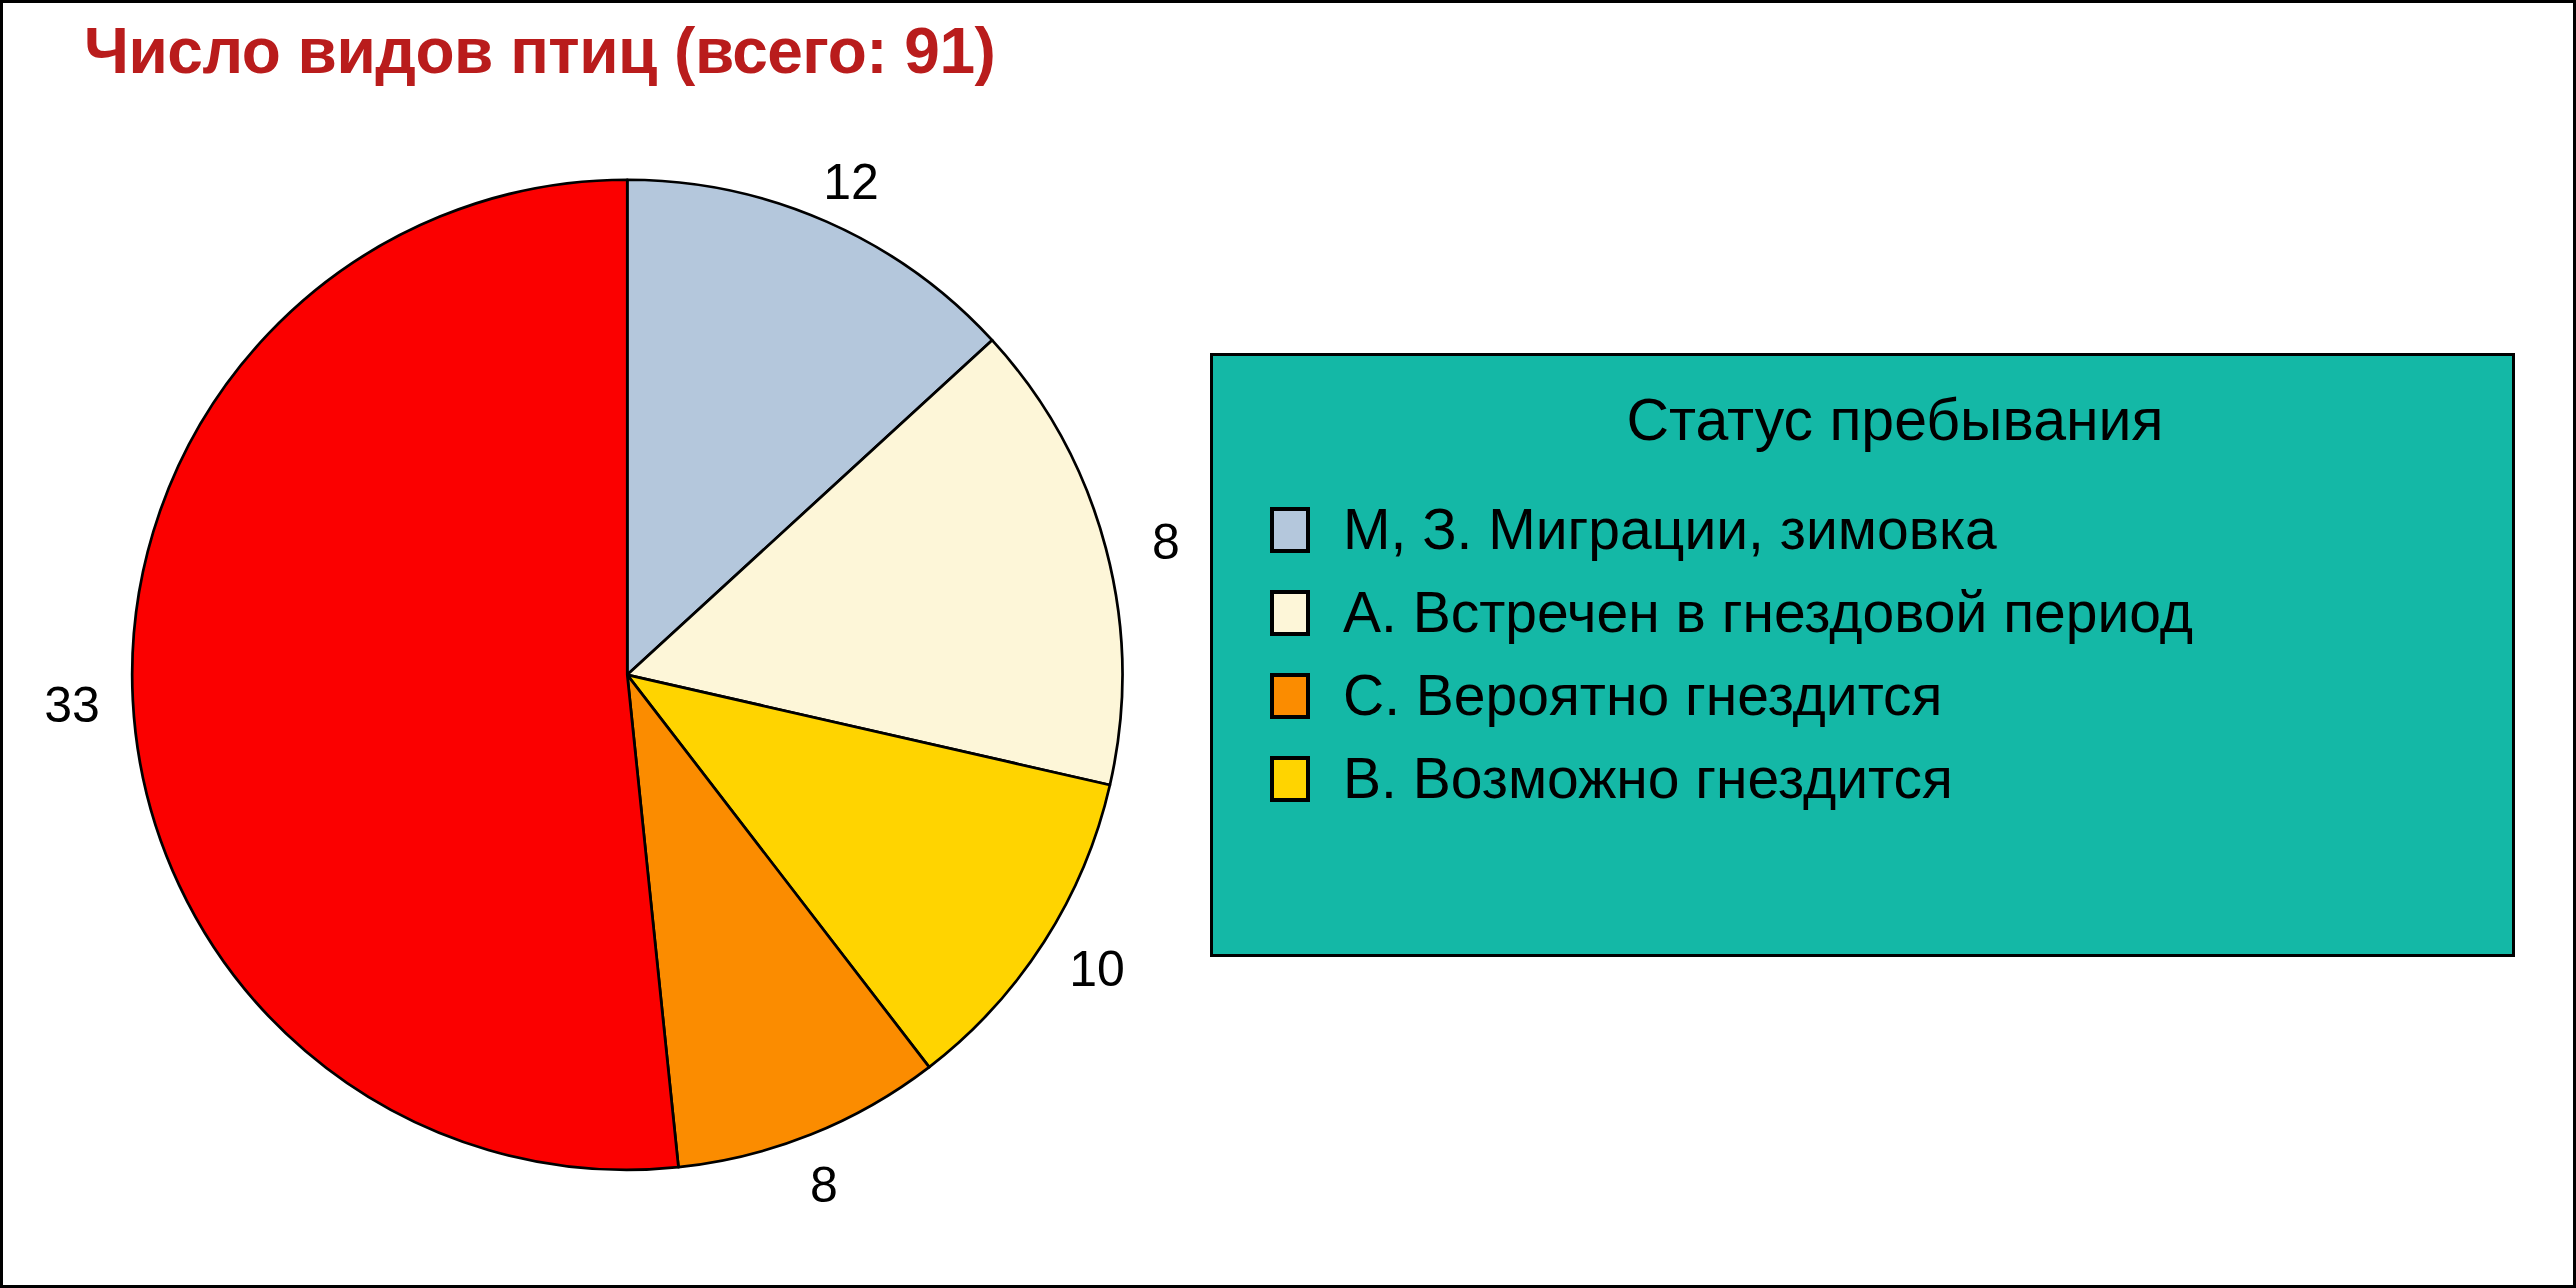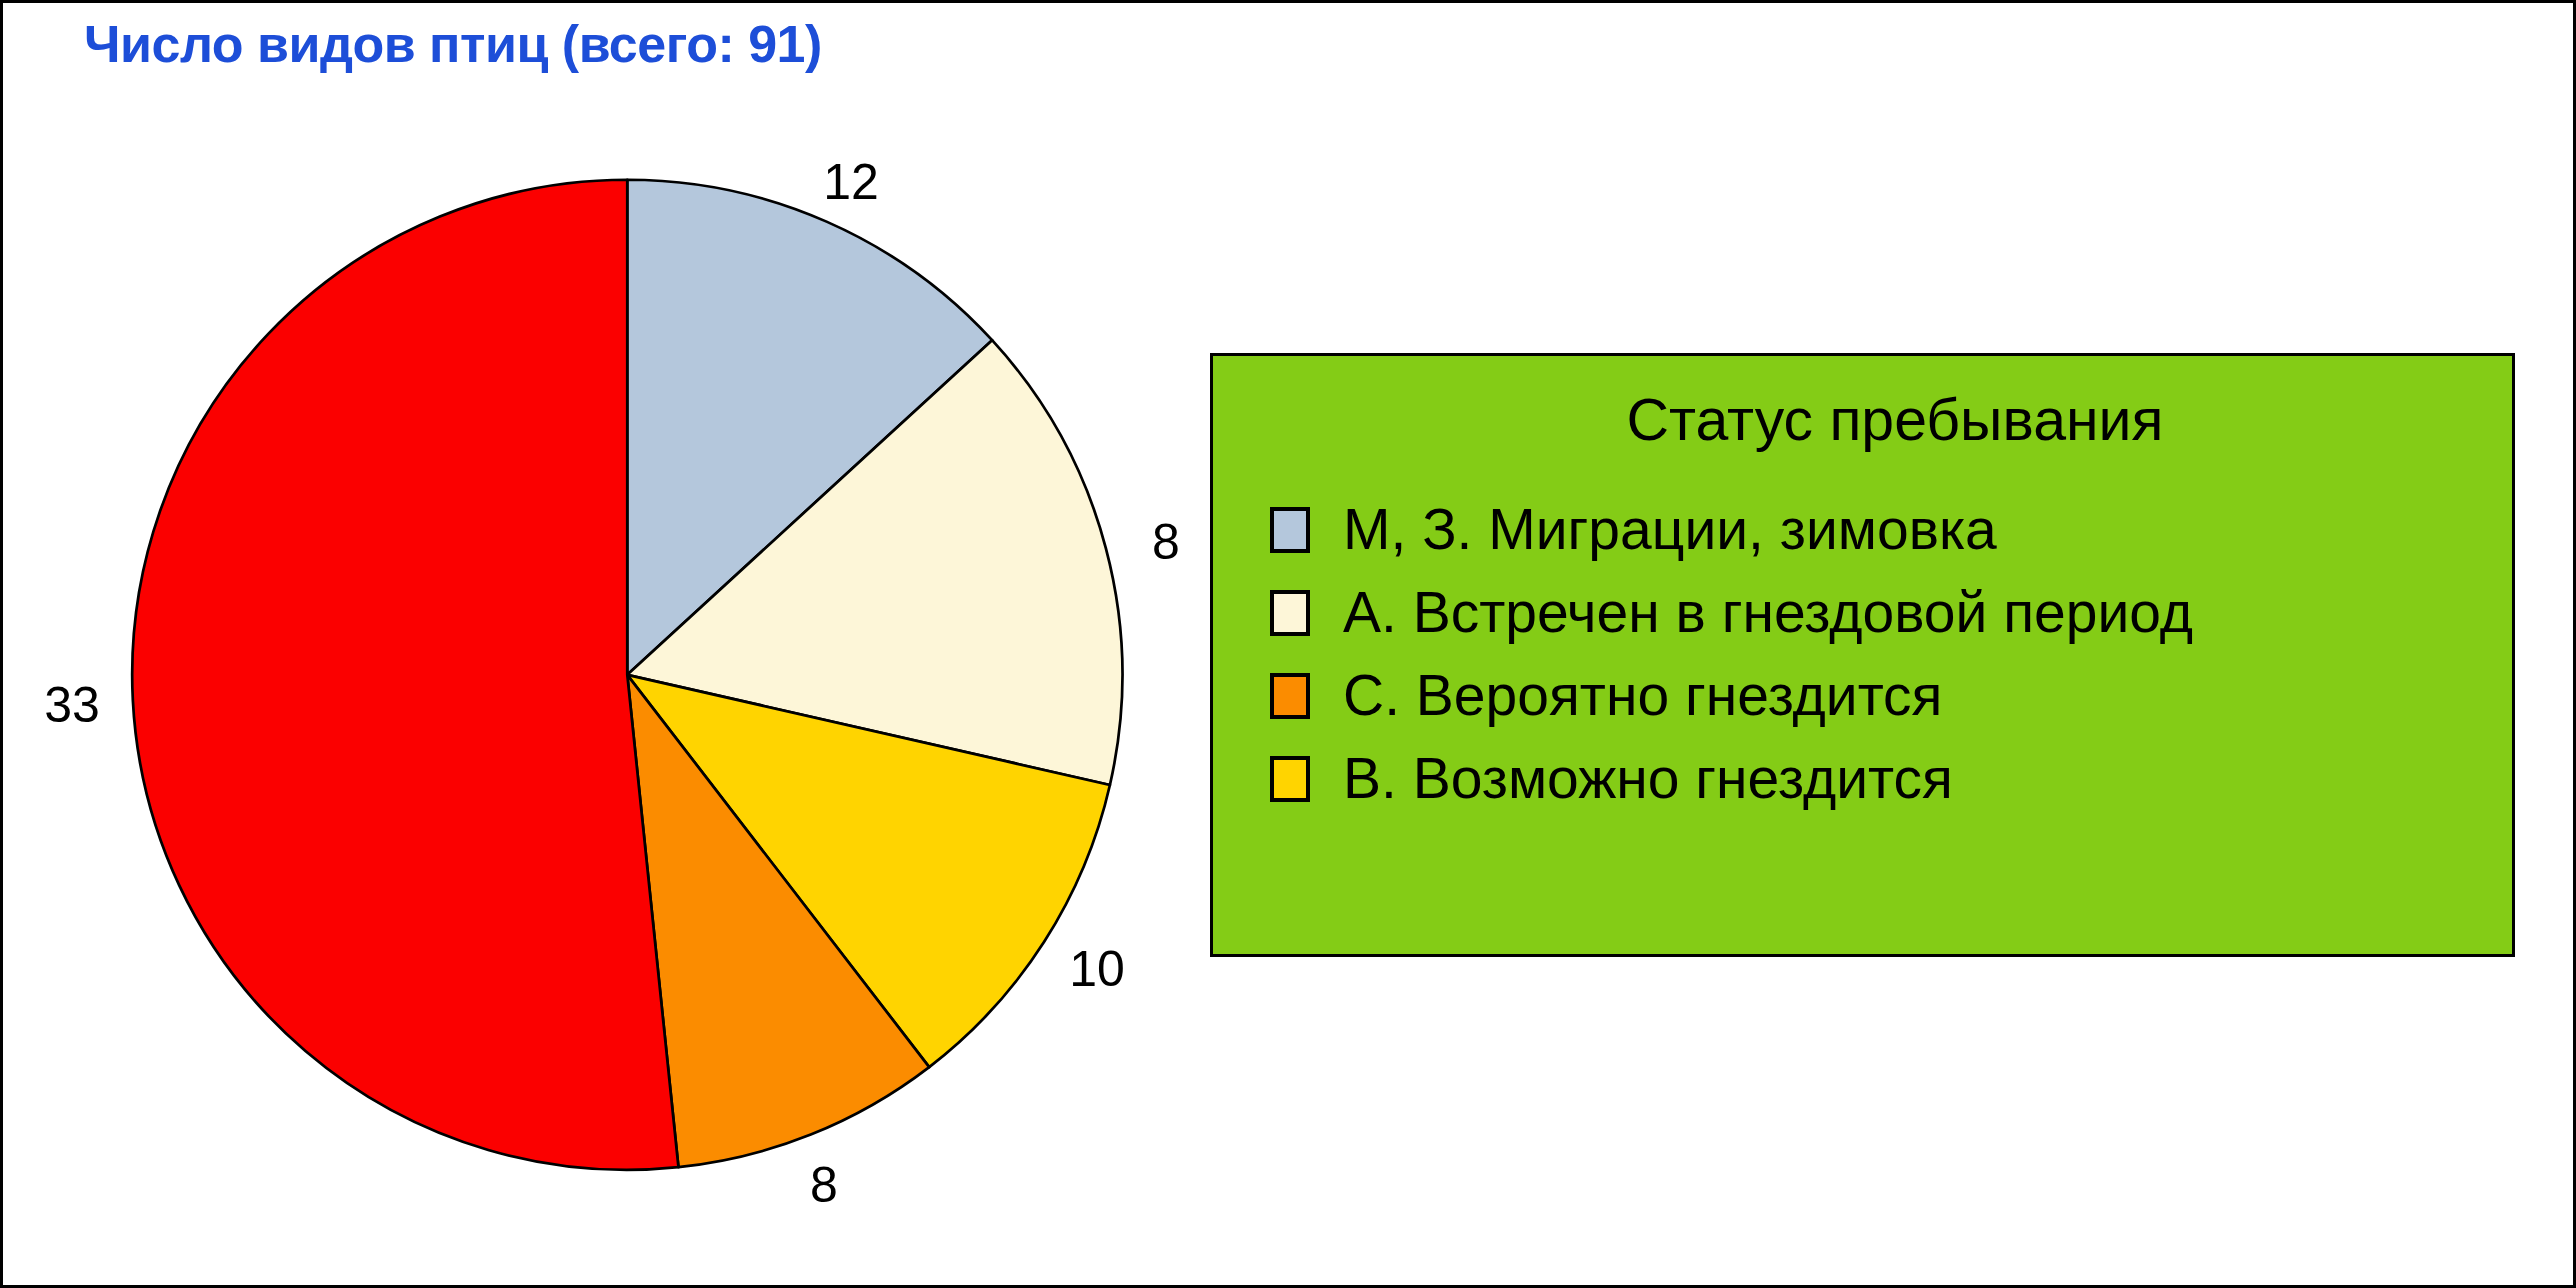--- a/index.html
+++ b/index.html
@@ -18,23 +18,23 @@
     box-sizing: border-box;
     border: 3.3px solid #000000;
     overflow: hidden;
   }
 
   
   #chart-title {
     position: absolute;
     left: 81px;
     top: 13px;
-    font-size: 52px;
+    font-size: 64px;
     font-weight: bold;
-    color: #1d4ed8;
+    color: #b91c1c;
     letter-spacing: -0.5px;
     white-space: nowrap;
     line-height: 1.1;
   }
 
   
   #pie-wrap {
     position: absolute;
     left: 0;
     top: 0;
@@ -61,21 +61,21 @@
   }
 
   
   #legend-box {
     position: absolute;
     left: 1207px;
     top: 350px;
     width: 1305px;
     height: 604px;
     border: 3.8px solid #000000;
-    background: #84cc16;
+    background: #14b8a6;
     box-sizing: border-box;
   }
   #legend-title {
     position: absolute;
     left: 0;
     right: 0;
     top: 32px;
     text-align: center;
     font-size: 59px;
     color: #000000;

